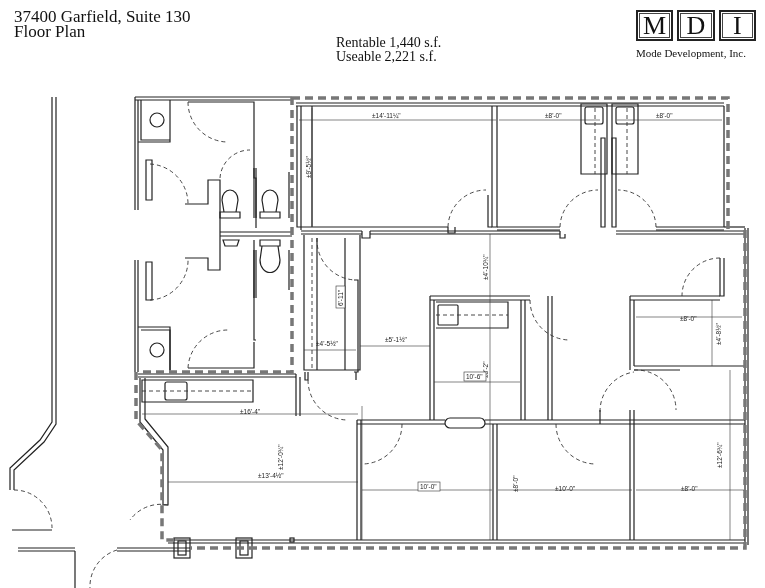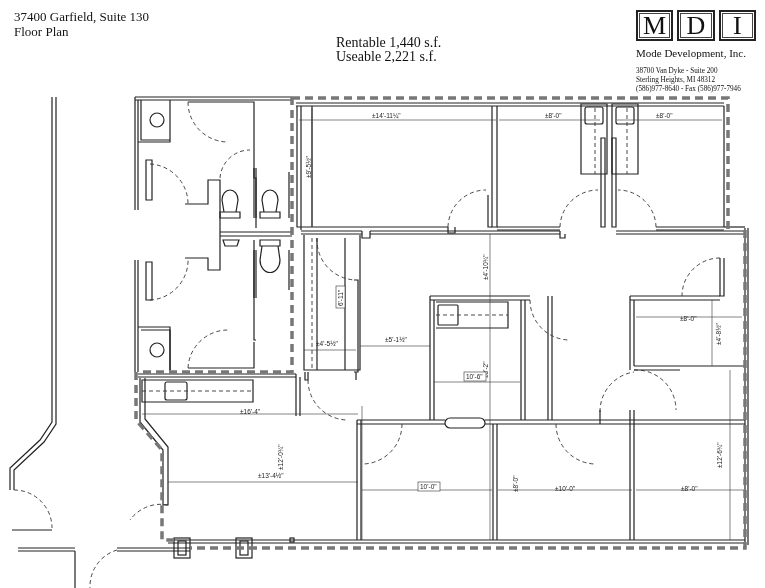--- a/index.html
+++ b/index.html
@@ -1,18 +1,18 @@
 <!DOCTYPE html>
 <html><head>
 <meta charset="utf-8">
 <style>
   html, body { margin:0; padding:0; background:#ffffff; }
   body { width:765px; height:588px; position:relative; overflow:hidden; font-family:"Liberation Serif", serif; color:#111; }
   .hdr { position:absolute; font-family:"Liberation Serif", serif; color:#111; line-height:15px; }
-  .address { left:14px; top:9px; font-size:13px; }
+  .address { left:14px; top:9px; font-size:17px; }
   .address div { white-space:nowrap; }
   .area { left:336px; top:36px; font-size:14px; line-height:14px; }
   .logo { position:absolute; left:636px; top:10px; width:120px; }
   .logo-boxes { display:flex; gap:4px; }
   .logo-box { width:34px; height:27px; border:2px solid #222; box-shadow: inset 0 0 0 1px #fff, inset 0 0 0 2px #444; display:flex; align-items:center; justify-content:center; font-size:26px; line-height:26px; font-family:"Liberation Serif", serif; }
   .logo-name { font-size:11px; margin-top:6px; white-space:nowrap; }
   .logo-contact { font-size:7.2px; line-height:9px; margin-top:8px; white-space:nowrap; }
   svg { position:absolute; left:0; top:0; }
   .dim { font-family:"Liberation Sans", sans-serif; font-size:6.5px; fill:#222; }
   .dimbox { font-family:"Liberation Sans", sans-serif; font-size:6.5px; fill:#222; }
@@ -30,25 +30,20 @@
   <div>Useable 2,221 s.f.</div>
 </div>
 
 <div class="logo">
   <div class="logo-boxes">
     <div class="logo-box">M</div>
     <div class="logo-box">D</div>
     <div class="logo-box">I</div>
   </div>
   <div class="logo-name">Mode Development, Inc.</div>
-  <div class="logo-contact">
-    <div>38700 Van Dyke - Suite 200</div>
-    <div>Sterling Heights, MI 48312</div>
-    <div>(586)977-8640 - Fax (586)977-7946</div>
-  </div>
 </div>
 
 <svg width="765" height="588" viewBox="0 0 765 588">
   <g fill="none" stroke="#222" stroke-width="1.2">
 
     <path d="M52 97 L52 422 L40 440 L10 468 L10 490"></path>
     <path d="M56 97 L56 424 L44 442 L14 470 L14 490"></path>
 
     <path d="M12 530 L52 530 M18 548 L75 548 M18 551 L75 551 M75 551 L75 588"></path>
     <path d="M117 548 L190 548 M117 551 L190 551"></path>

